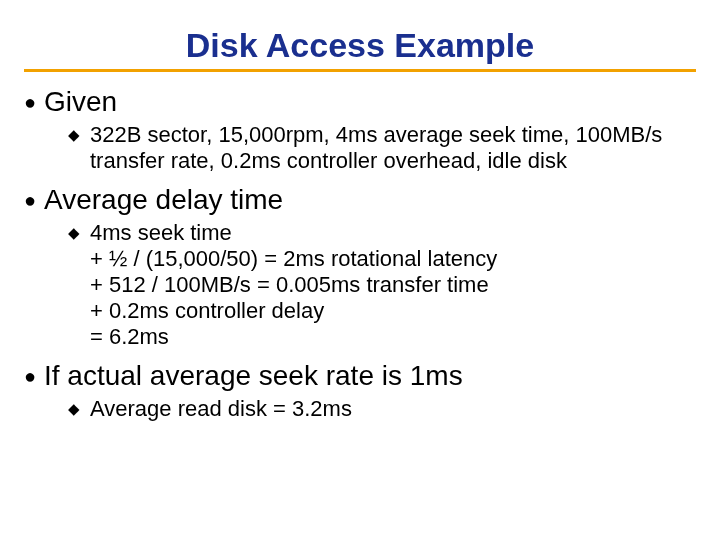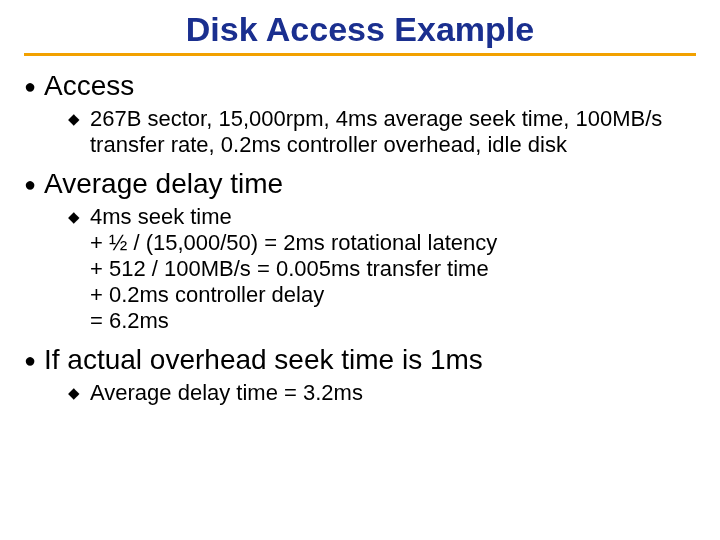--- a/index.html
+++ b/index.html
@@ -15,21 +15,21 @@
     box-sizing: border-box;
     width: 720px;
     height: 540px;
     padding: 8px 24px 0 24px;
   }
   .title {
     text-align: center;
     font-weight: bold;
     font-size: 34px;
     color: #1a2f8f;
-    margin: 2px 0 2px 0;
+    margin: 18px 0 2px 0;
   }
   .rule {
     border: none;
     border-top: 3px solid #f2a100;
     margin: 4px 0 14px 0;
   }
   .lvl1 {
     display: flex;
     align-items: flex-start;
     font-size: 28px;
@@ -68,42 +68,42 @@
 </head>
 <body>
 
 <div class="slide">
 
   <div class="title">Disk Access Example</div>
   <hr class="rule">
 
   <div class="lvl1">
     <div class="bullet">●</div>
-    <div class="text">Access</div>
+    <div class="text">Given</div>
   </div>
   <div class="lvl2">
     <div class="bullet">◆</div>
-    <div class="text"> 267B sector, 15,000rpm, 4ms average seek time, 100MB/s transfer rate, 0.2ms controller overhead, idle disk</div>
+    <div class="text"> 322B sector, 15,000rpm, 4ms average seek time, 100MB/s transfer rate, 0.2ms controller overhead, idle disk</div>
   </div>
 
   <div class="lvl1">
     <div class="bullet">●</div>
     <div class="text">Average delay time</div>
   </div>
   <div class="lvl2">
     <div class="bullet">◆</div>
     <div class="text"> 4ms seek time
 + ½ / (15,000/50) = 2ms rotational latency
 + 512 / 100MB/s = 0.005ms transfer time
 + 0.2ms controller delay
 = 6.2ms</div>
   </div>
 
   <div class="lvl1">
     <div class="bullet">●</div>
-    <div class="text">If actual overhead seek time is 1ms</div>
+    <div class="text">If actual average seek rate is 1ms</div>
   </div>
   <div class="lvl2">
     <div class="bullet">◆</div>
-    <div class="text"> Average delay time = 3.2ms</div>
+    <div class="text"> Average read disk = 3.2ms</div>
   </div>
 
 </div>
 
 </body></html>

